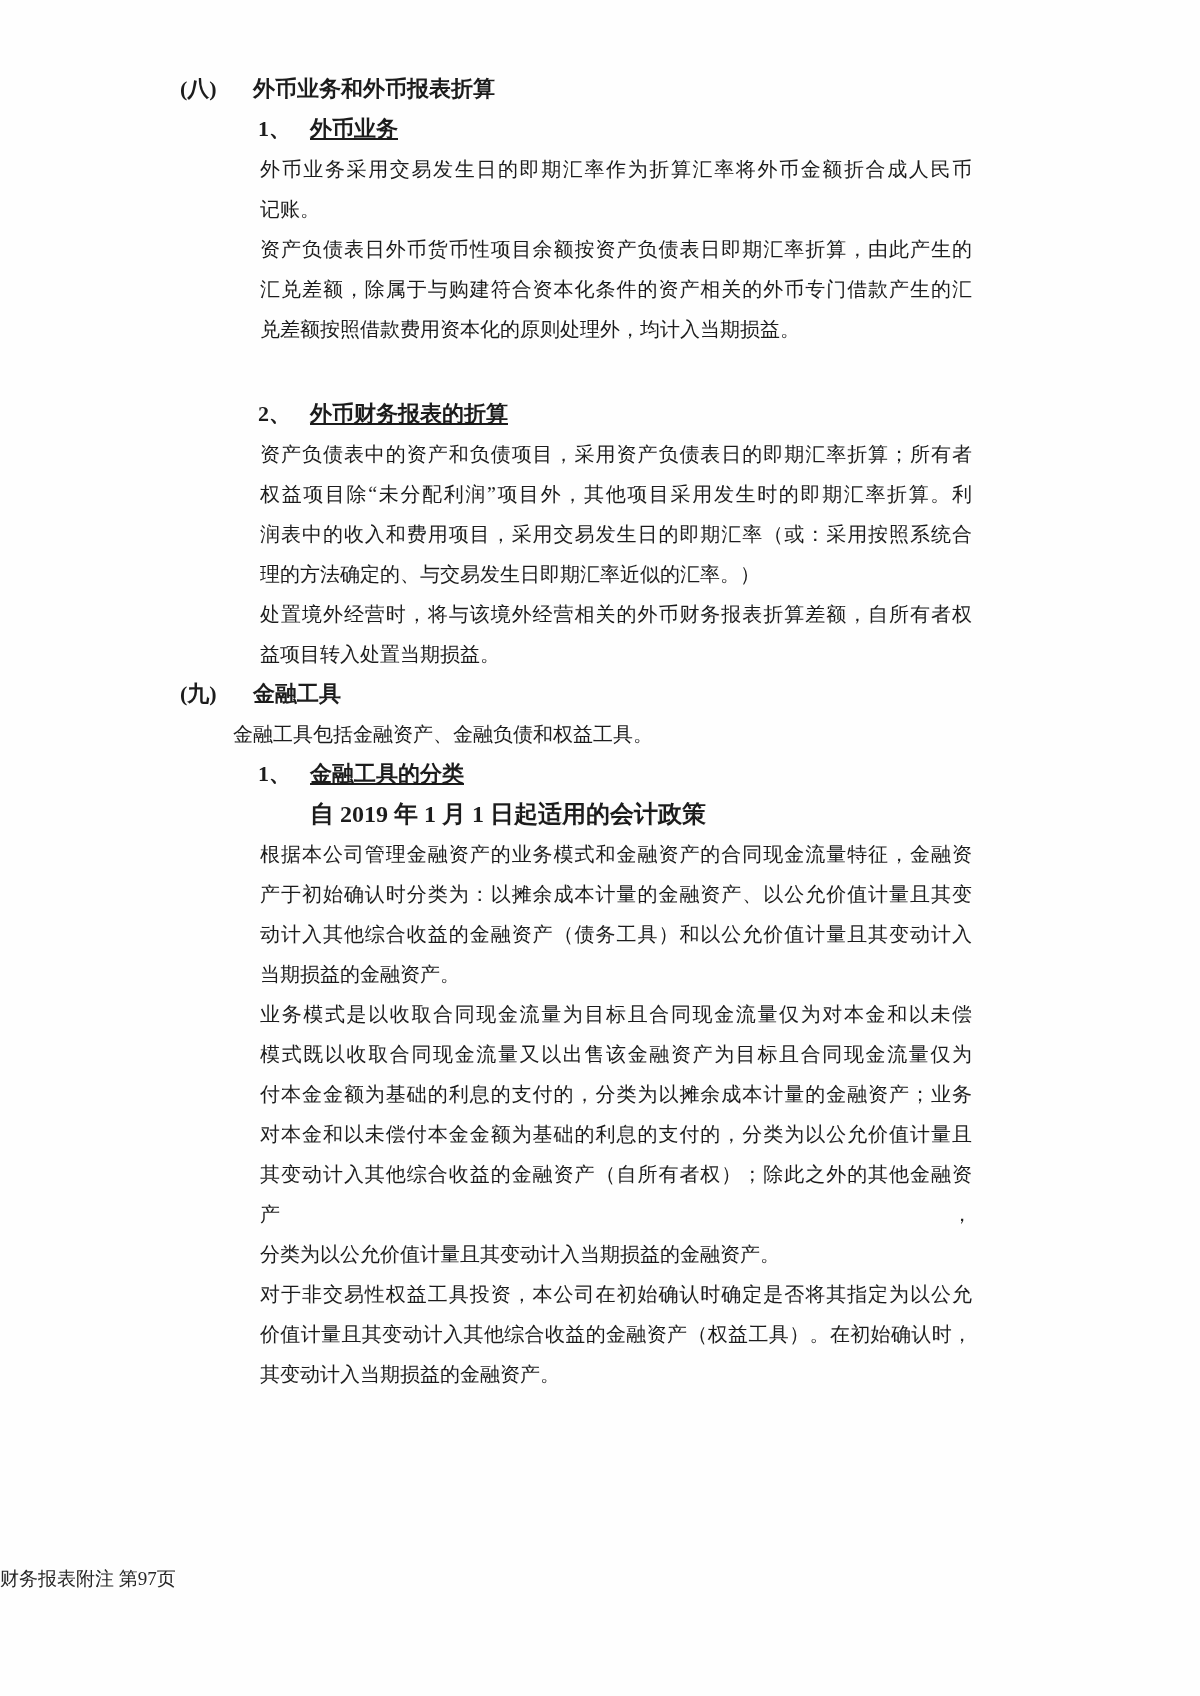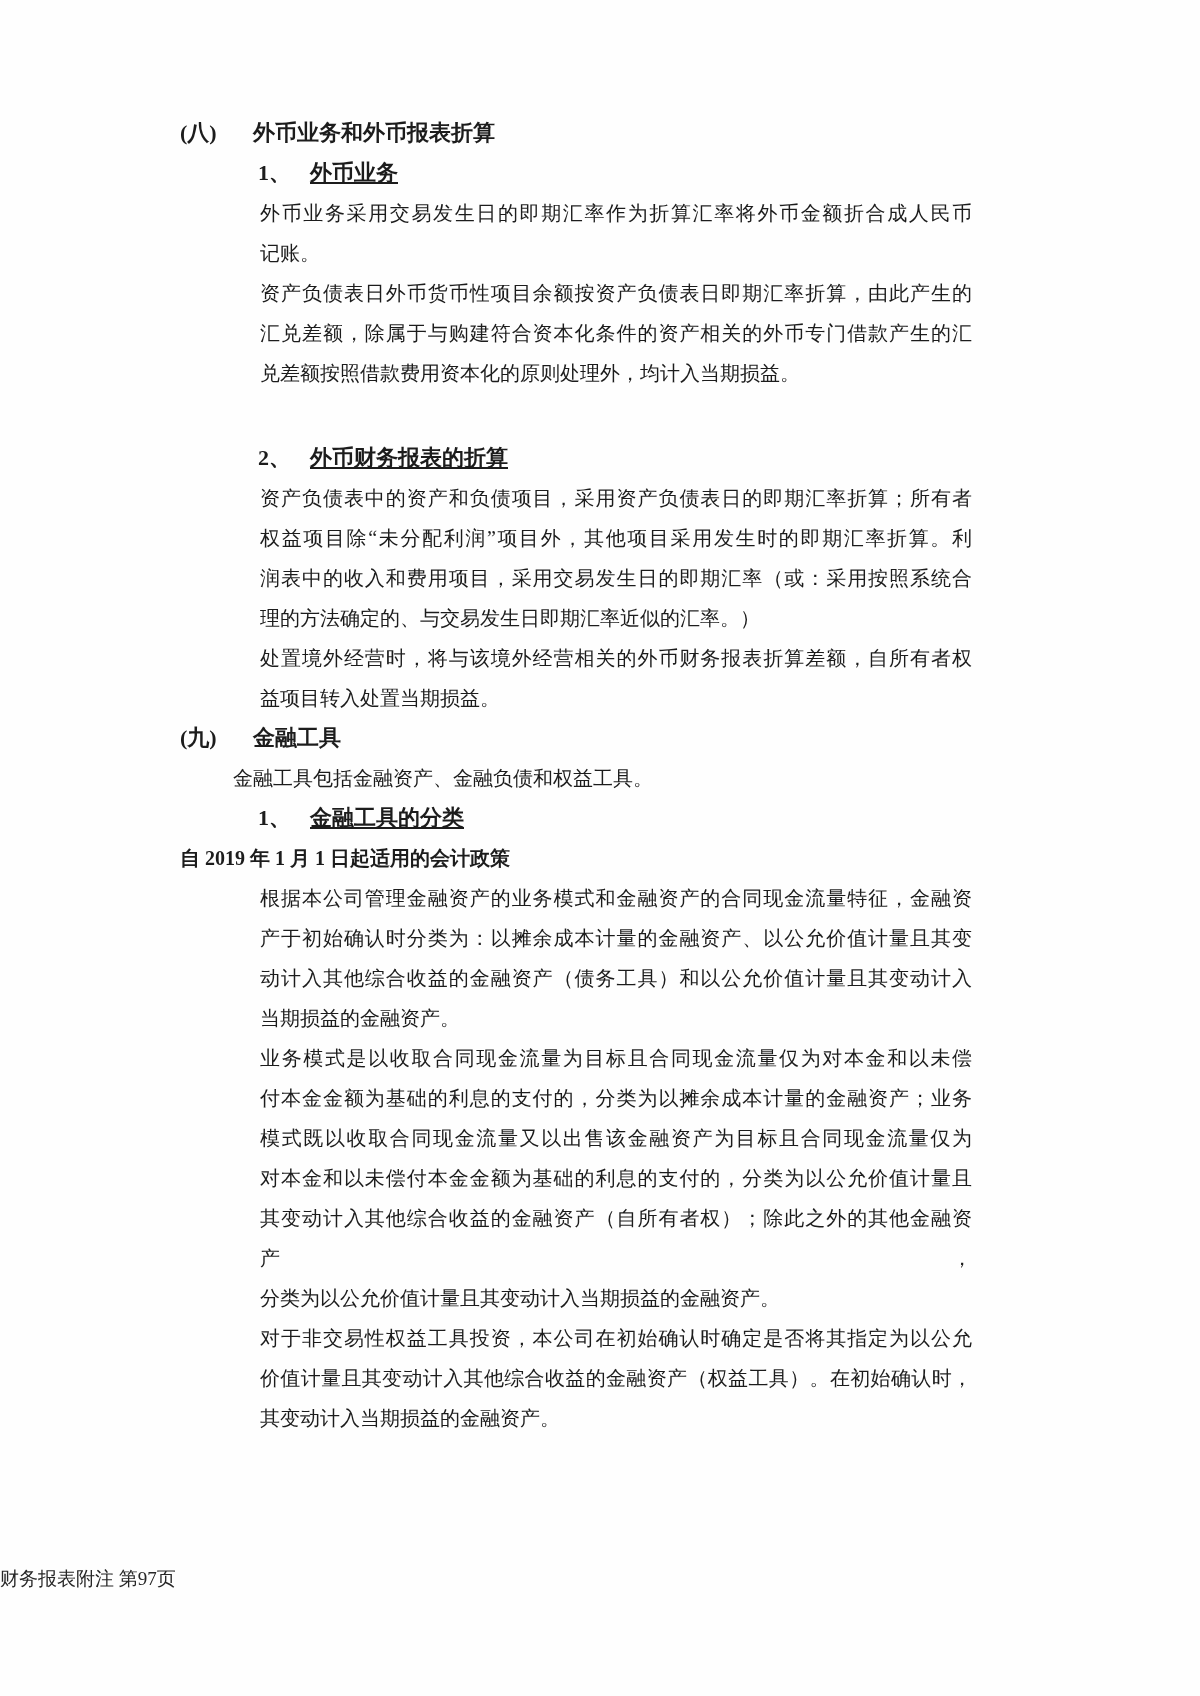--- a/index.html
+++ b/index.html
@@ -5,31 +5,31 @@
   html, body { margin: 0; padding: 0; }
   .page {
     position: relative;
     width: 1200px;
     height: 1696px;
     background: #fefefe;
     color: #1c1c1c;
     font-family: "Liberation Serif", "DejaVu Serif", serif;
     overflow: hidden;
   }
-  .doc { padding: 113px 0 0 180px; }
+  .doc { padding: 69px 0 0 180px; }
 
   .sec-head { line-height: 40px; font-size: 22px; font-weight: bold; }
   .sec-head .marker { display: inline-block; width: 73px; }
 
   .item-head { margin-left: 78px; line-height: 40px; font-size: 22px; font-weight: bold; text-decoration: underline; }
   .item-head .num { display: inline-block; width: 52px; }
 
   .intro { margin-left: 53px; line-height: 40px; font-size: 20px; }
 
-  .subtitle { line-height: 40px; font-size: 20px; font-weight: bold; }
+  .subtitle { margin-left: 130px; line-height: 40px; font-size: 24px; font-weight: bold; }
 
   .body { margin-left: 80px; width: 712px; font-size: 20px; }
   .bl { line-height: 40px; text-align: justify; text-align-last: justify; }
   .bl.last { text-align: justify; text-align-last: left; }
 
   .gap { height: 45px; }
 
   .footer {
     position: absolute;
     left: 0; top: 1566px;
@@ -93,22 +93,22 @@
     <div class="subtitle">自 2019 年 1 月 1 日起适用的会计政策</div>
 
     <div class="body">
       <div class="bl">根据本公司管理金融资产的业务模式和金融资产的合同现金流量特征，金融资</div>
       <div class="bl">产于初始确认时分类为：以摊余成本计量的金融资产、以公允价值计量且其变</div>
       <div class="bl">动计入其他综合收益的金融资产（债务工具）和以公允价值计量且其变动计入</div>
       <div class="bl last">当期损益的金融资产。</div>
     </div>
     <div class="body">
       <div class="bl">业务模式是以收取合同现金流量为目标且合同现金流量仅为对本金和以未偿</div>
+      <div class="bl">模式既以收取合同现金流量又以出售该金融资产为目标且合同现金流量仅为</div>
       <div class="bl">付本金金额为基础的利息的支付的，分类为以摊余成本计量的金融资产；业务</div>
-      <div class="bl">模式既以收取合同现金流量又以出售该金融资产为目标且合同现金流量仅为</div>
       <div class="bl">对本金和以未偿付本金金额为基础的利息的支付的，分类为以公允价值计量且</div>
       <div class="bl">其变动计入其他综合收益的金融资产（自所有者权）；除此之外的其他金融资产，</div>
       <div class="bl last">分类为以公允价值计量且其变动计入当期损益的金融资产。</div>
     </div>
     <div class="body">
       <div class="bl">对于非交易性权益工具投资，本公司在初始确认时确定是否将其指定为以公允</div>
       <div class="bl">价值计量且其变动计入其他综合收益的金融资产（权益工具）。在初始确认时，</div>
       <div class="bl last">其变动计入当期损益的金融资产。</div>
     </div>
 

